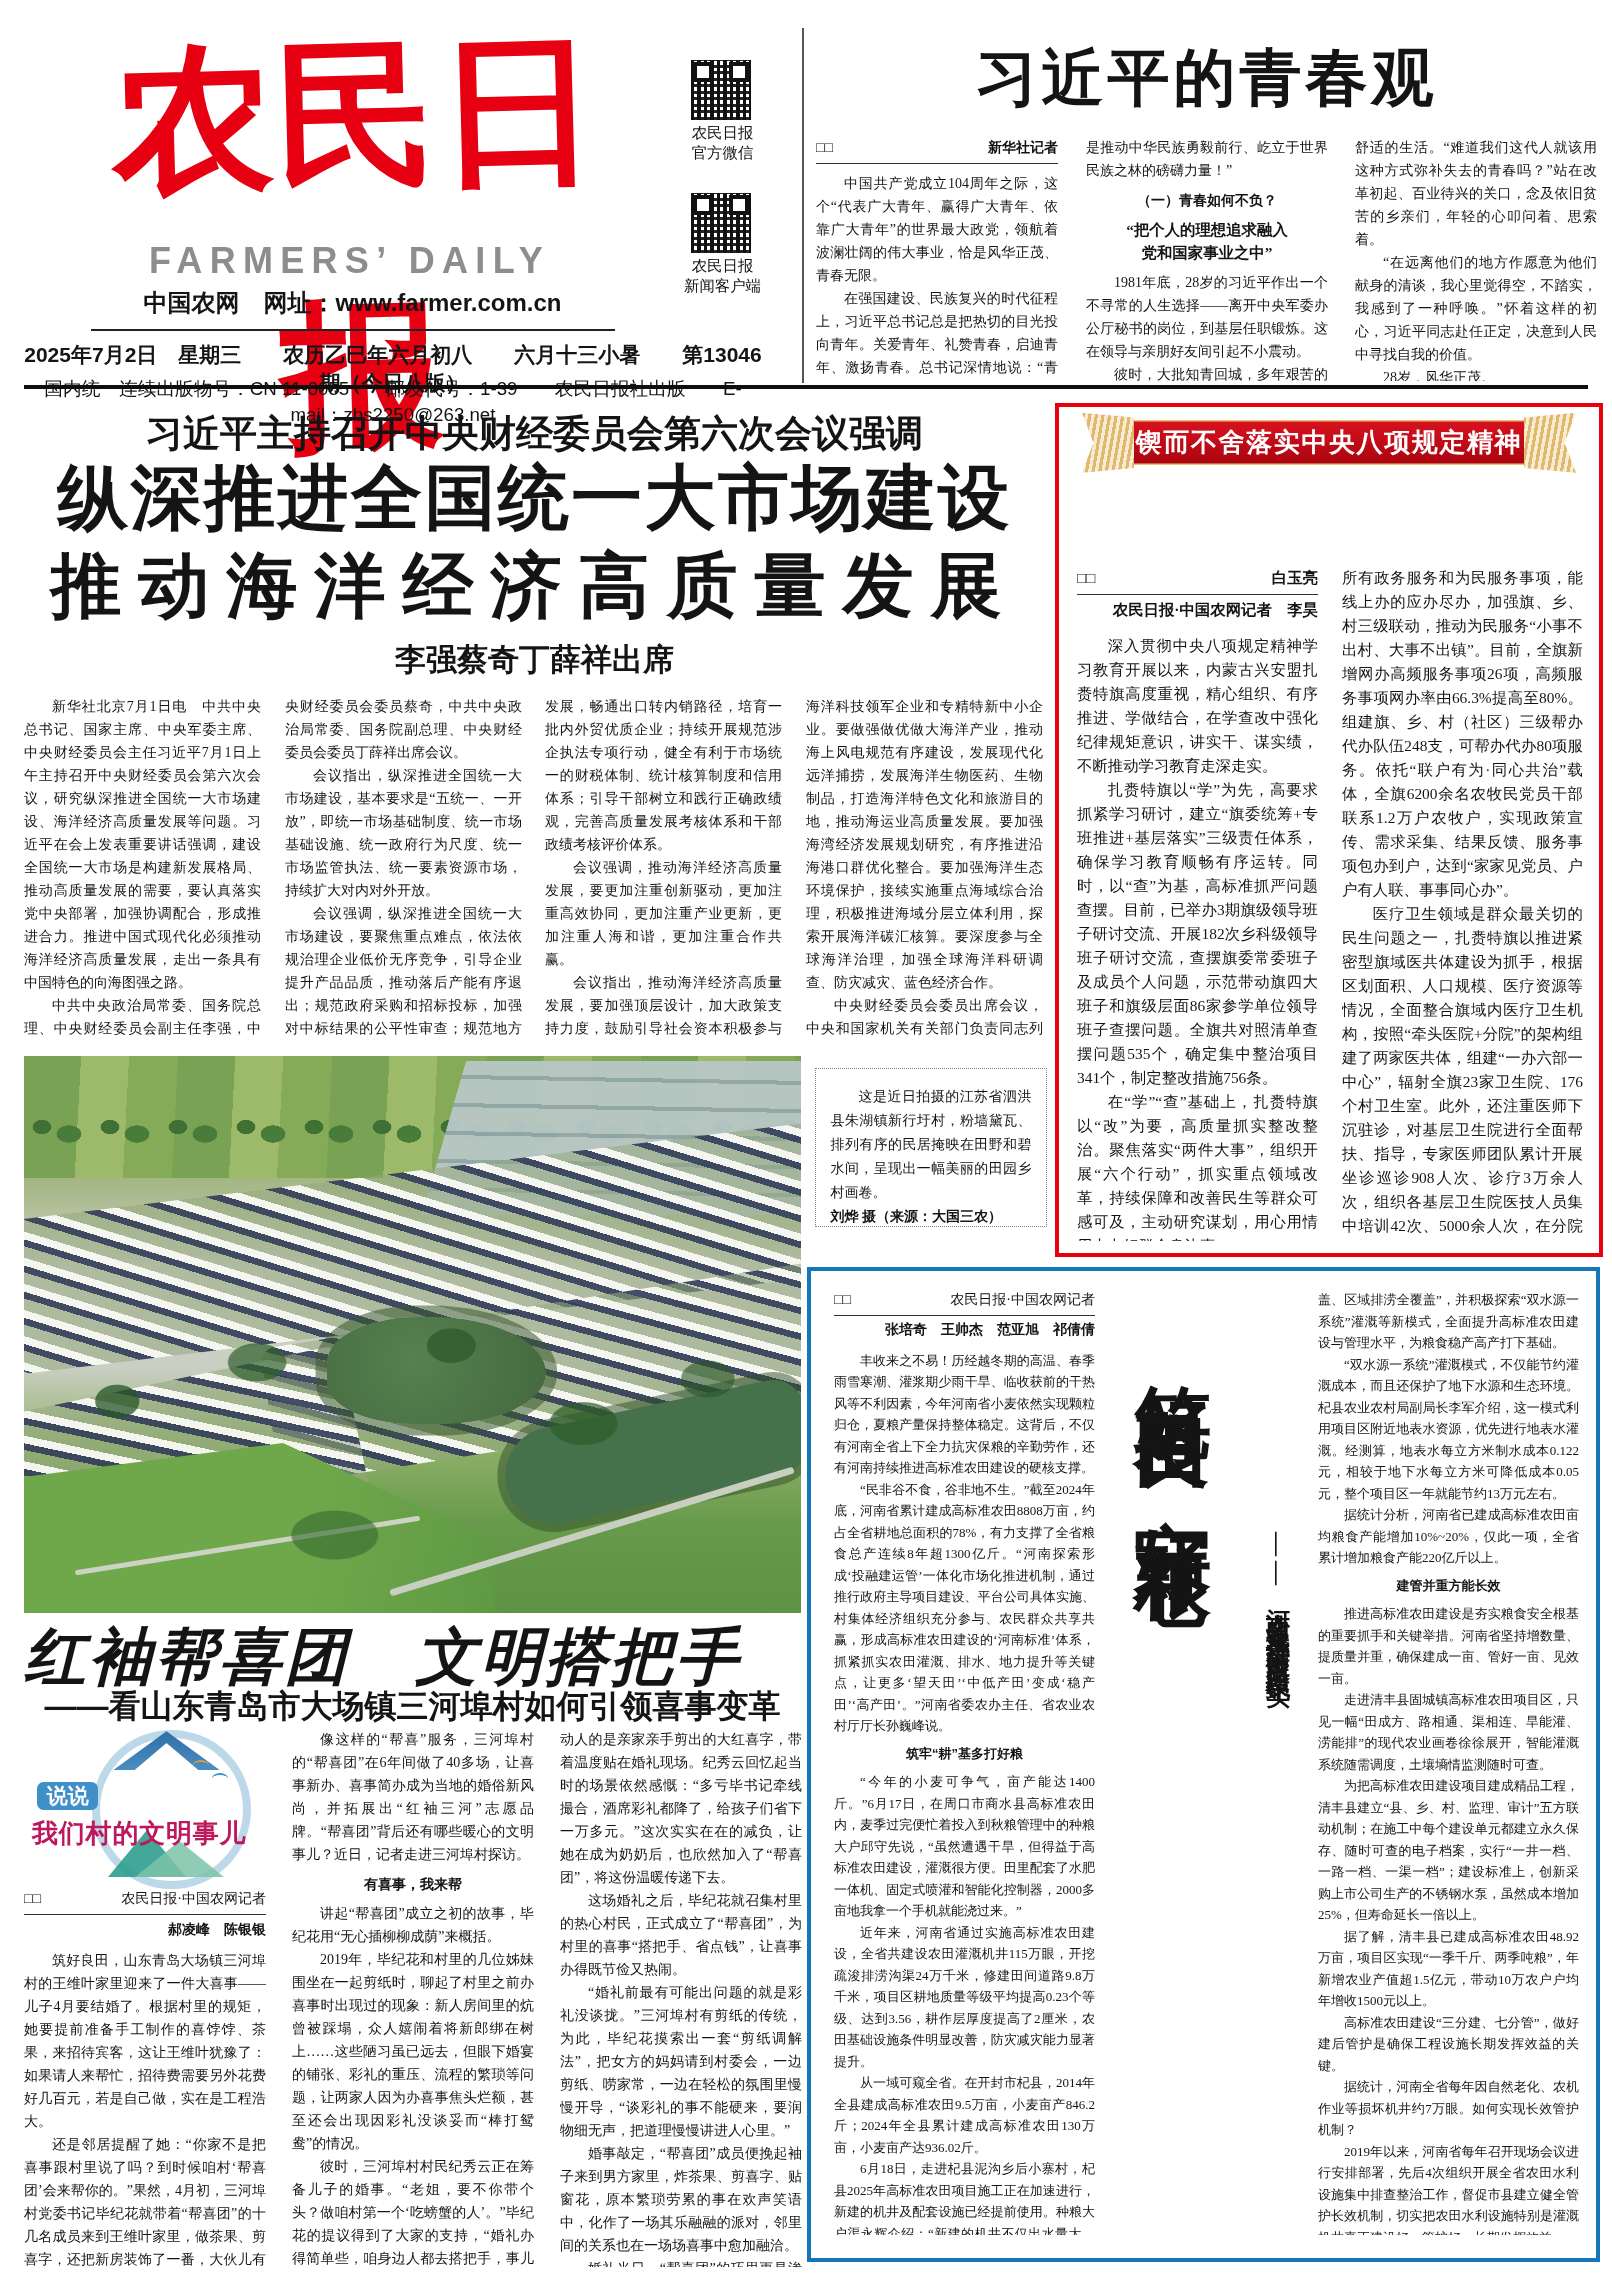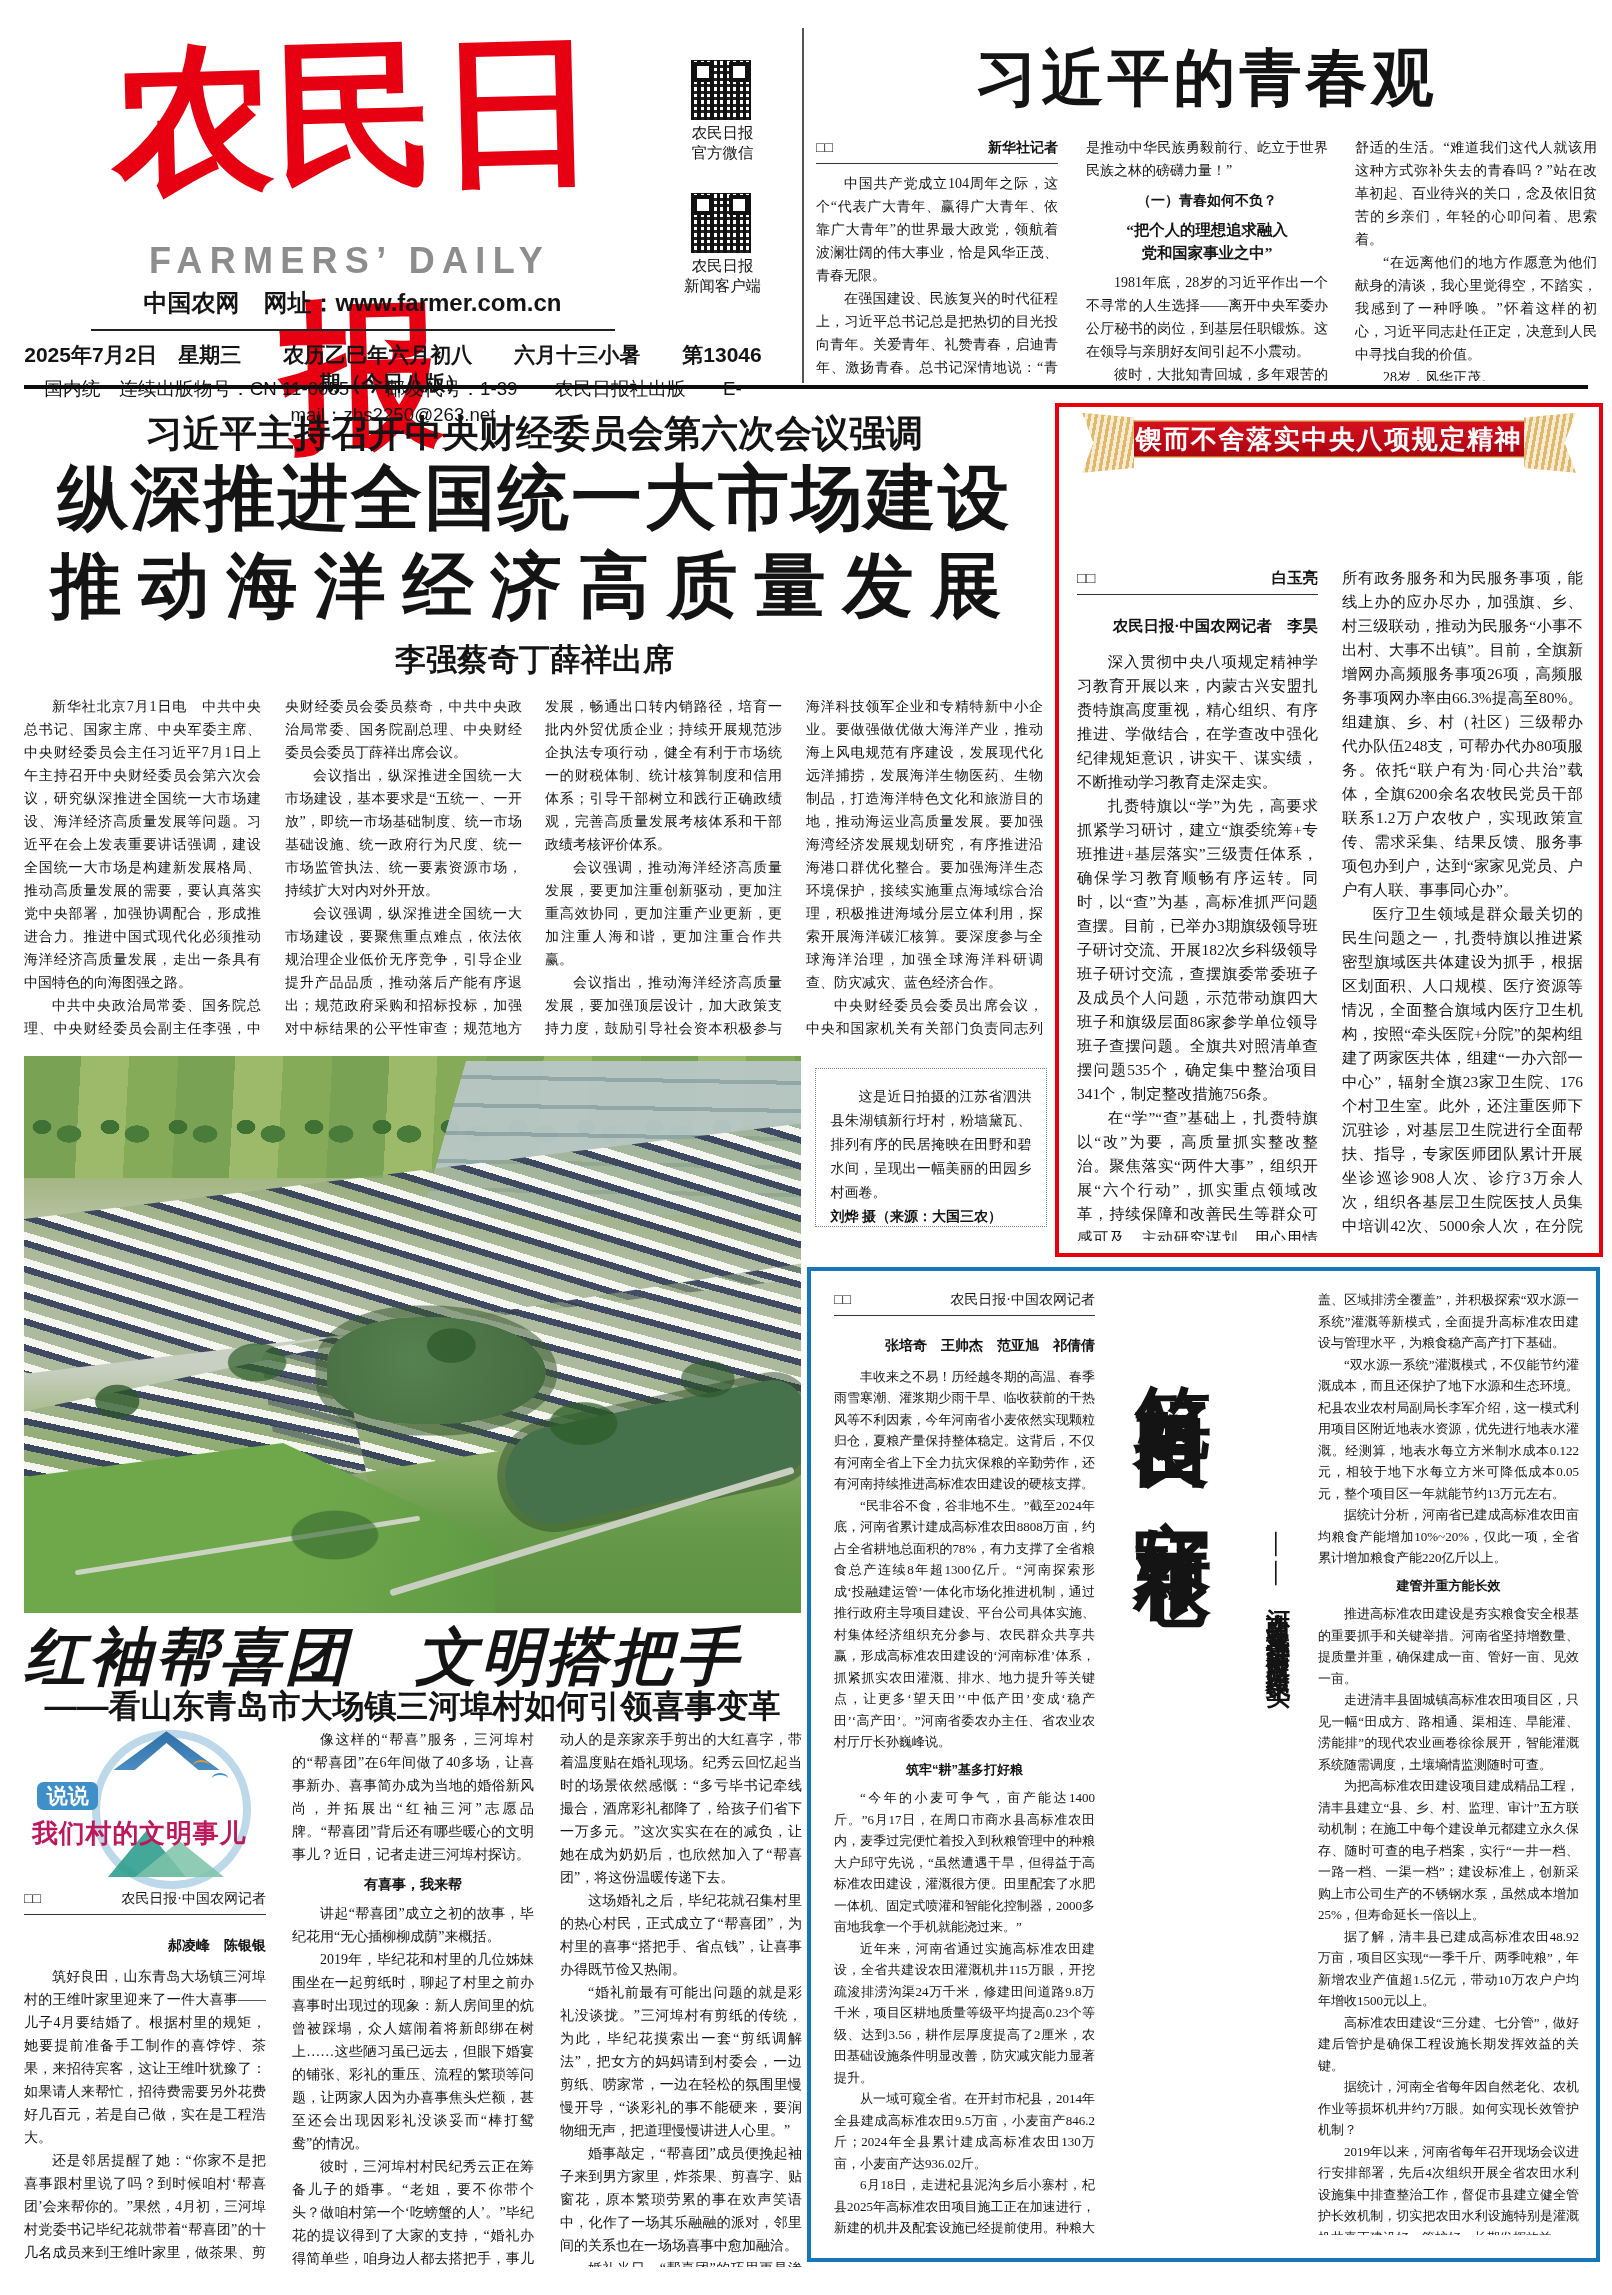--- a/index.html
+++ b/index.html
@@ -29,37 +29,37 @@
   .header-rule{left:24px;top:385px;width:1564px;height:4px;background:#0e0e0e;}
   
   .col{position:absolute;overflow:hidden;text-align:justify;}
   .para{text-indent:2em;margin:0;}
   .para.cont{text-indent:0;}
   .col-subhead{font-weight:700;text-align:center;text-indent:0;margin:6.5px 0;
     font-family:"Liberation Sans",sans-serif;white-space:pre-line;}
   .col-subhead.quote{font-family:"Liberation Serif",serif;font-size:1.1em;}
   .byline-row{display:flex;justify-content:space-between;align-items:flex-end;
     border-bottom:1.6px solid #333;padding-bottom:4px;}
-  .byline-names{text-align:right;font-weight:700;padding-top:3.2px;margin-top:16px;}
+  .byline-names{text-align:right;font-weight:700;padding-top:3.2px;}
   
   .youth-title{left:816px;top:36px;width:781px;text-align:center;font-weight:900;
     font-size:62px;letter-spacing:4px;}
   .youth-col{top:136px;width:242px;height:245px;font-size:14px;line-height:23px;}
   
   .main-kicker{left:24px;top:409px;width:1021px;text-align:center;font-weight:900;font-size:37px;}
   .main-h1{left:24px;top:451px;width:1021px;text-align:center;font-weight:900;font-size:71px;
     letter-spacing:2.4px;}
   .main-h2{left:24px;top:539px;width:1021px;text-align:center;font-weight:900;font-size:71px;
     letter-spacing:17px;}
   .main-att{left:24px;top:639px;width:1021px;text-align:center;font-weight:700;font-size:31px;}
   .main-col{top:695px;width:237px;height:344px;font-size:14px;line-height:23px;}
   
   .redbox{left:1055px;top:403px;width:548px;height:854px;border:4px solid #e8000d;
     box-sizing:border-box;background:#fff;}
-  .banner{position:relative;margin:13px auto 0;width:422px;height:38px;
+  .banner{position:relative;margin:13px auto 0;width:422px;height:45px;
     background:linear-gradient(180deg,#d9121f,#a8040f);border-radius:4px;
     display:flex;align-items:center;justify-content:center;color:#fff;font-weight:700;
     font-size:26px;letter-spacing:1.6px;box-shadow:0 0 0 1.6px #e7c27a inset;text-align:center;}
   .banner:before,.banner:after{content:"";position:absolute;top:-7.3px;width:52px;height:60px;
     background:repeating-linear-gradient(100deg,#e0b96f 0 3.2px,#f7ecd2 3.2px 6.5px);}
   .banner:before{left:-36px;clip-path:polygon(100% 8%,0 0,22% 50%,0 100%,100% 92%);}
   .banner:after{right:-36px;clip-path:polygon(0 8%,100% 0,78% 50%,100% 100%,0 92%);}
   .red-headline{position:absolute;left:0;top:81px;width:100%;text-align:center;
     font-weight:900;font-size:42px;letter-spacing:1.6px;font-family:"Liberation Serif",serif;}
   .rb-col{top:159px;width:241px;height:675px;font-size:15.4px;line-height:24px;}

